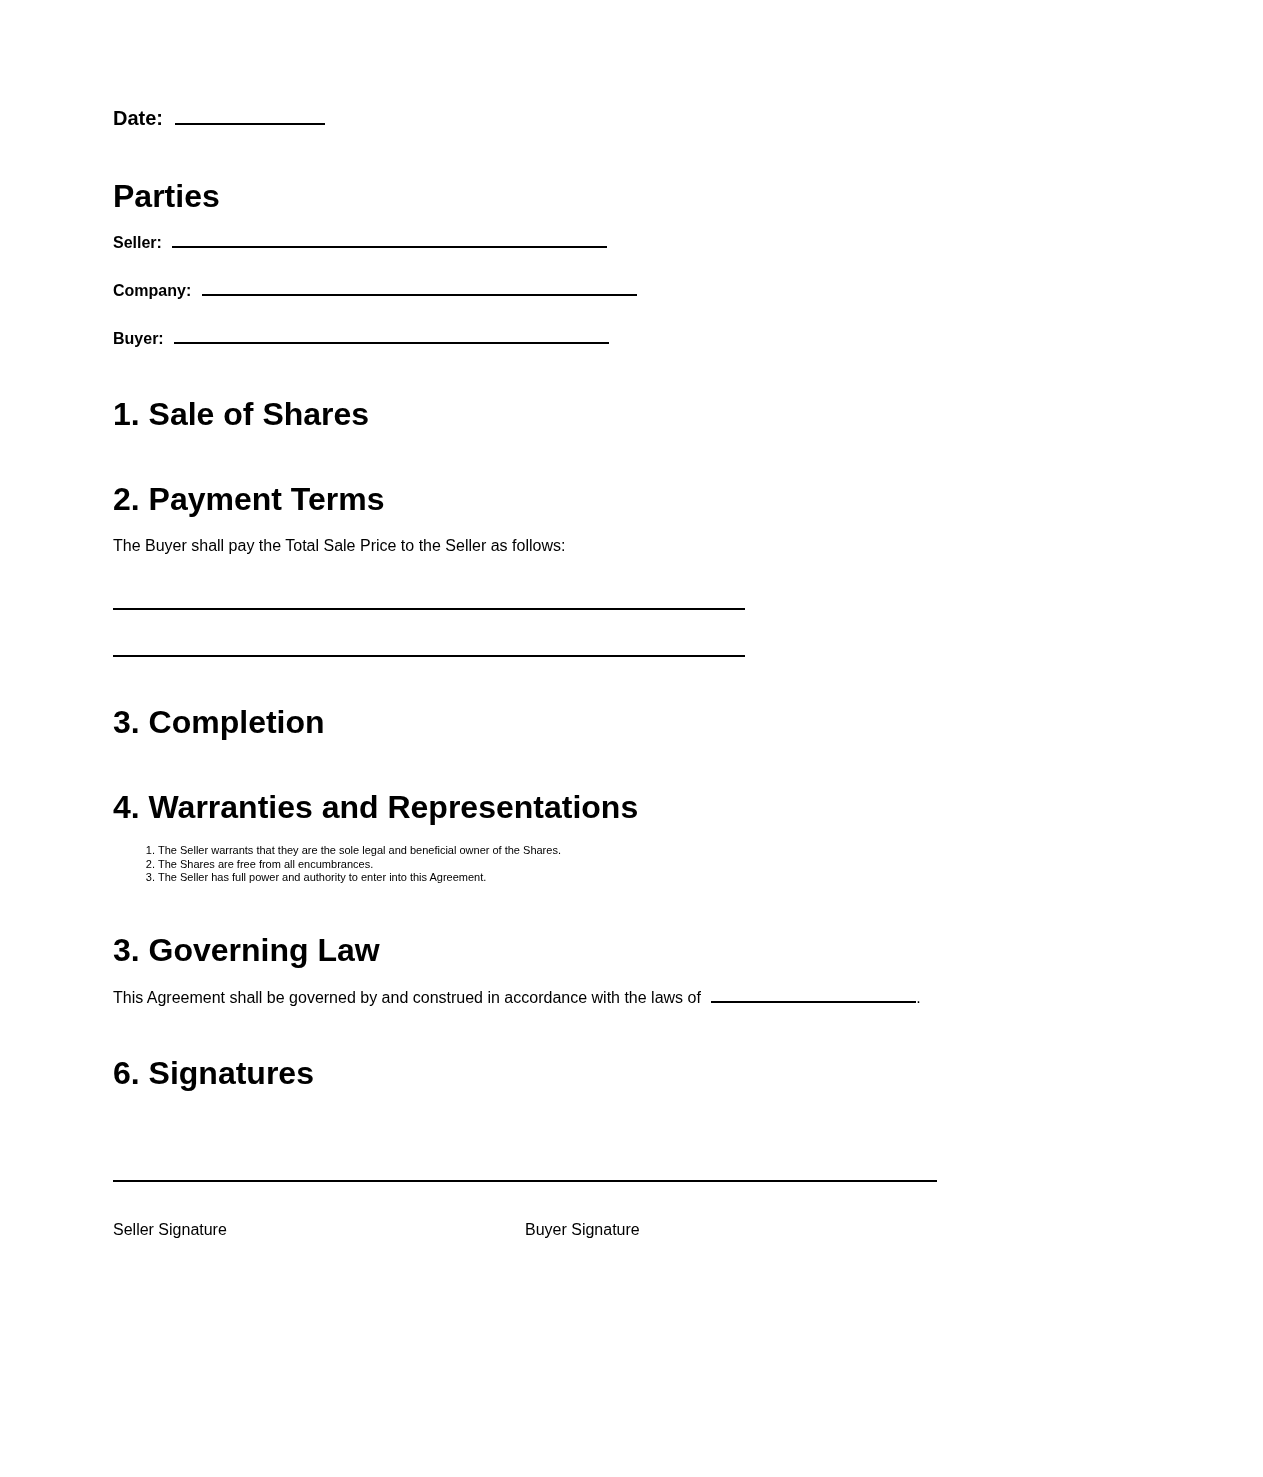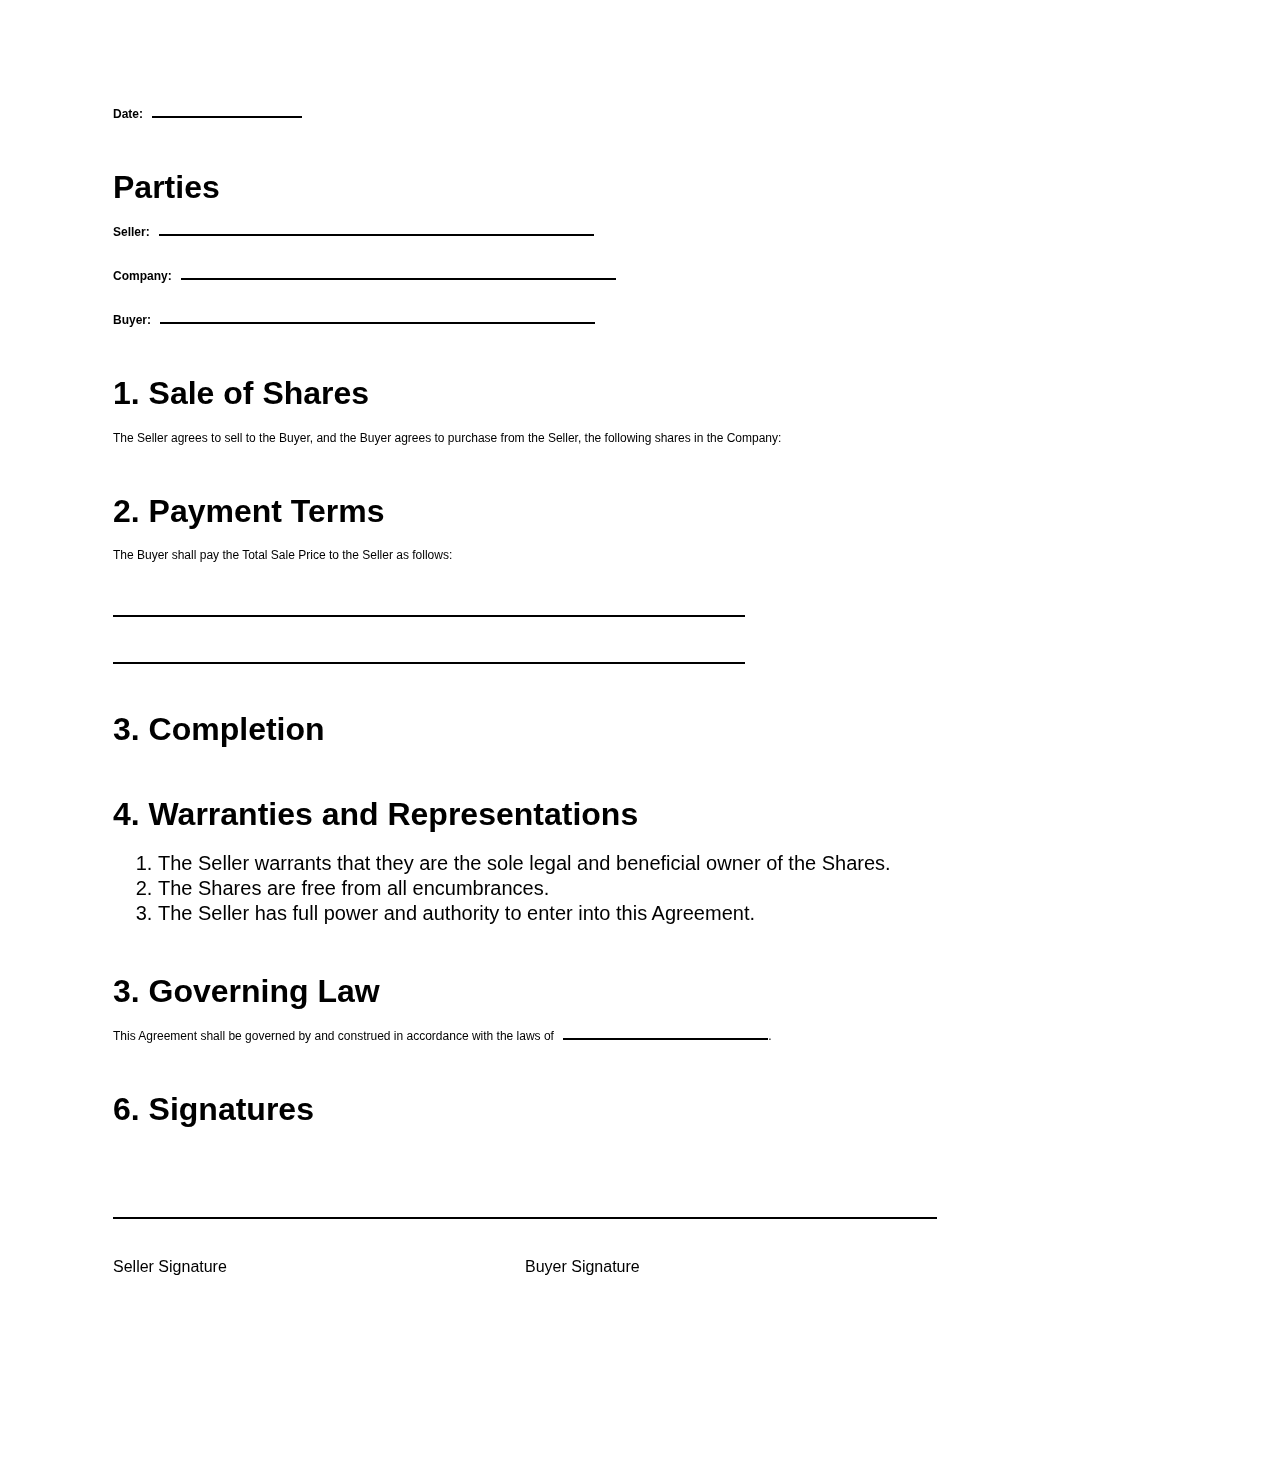--- a/index.html
+++ b/index.html
@@ -24,25 +24,25 @@
     margin: 0 0 20px 0;
     line-height: 1.15;
   }
   h2.section-heading {
     font-size: 32px;
     font-weight: bold;
     margin: 46px 0 18px 0;
     line-height: 1.2;
   }
   p, .field-row {
-    font-size: 12px;
+    font-size: 16px;
     line-height: 1.25;
     margin: 0 0 16px 0;
   }
-  .date-row { margin-top: 24px; font-size: 12px; }
+  .date-row { margin-top: 24px; font-size: 20px; }
   .label-bold { font-weight: bold; }
   .field-row { margin-bottom: 28px; }
   .blank {
     display: inline-block;
     height: 12px;
     border-bottom: 2px solid #000000;
     margin-left: 6px;
   }
   .blank-sm  { width: 150px; }
   .blank-md  { width: 205px; }
@@ -60,21 +60,21 @@
   ul.share-list li {
     font-size: 16px;
     line-height: 1.2;
     margin: 0;
   }
   ol.warranty-list {
     margin: 10px 0 0 0;
     padding-left: 45px;
   }
   ol.warranty-list li {
-    font-size: 20px;
+    font-size: 11px;
     line-height: 1.25;
     margin: 0;
   }
   .blank-line {
     border-bottom: 2px solid #000000;
     width: 632px;
     height: 0;
   }
   .blank-line-1 { margin-top: 52px; }
   .blank-line-2 { margin-top: 45px; }
@@ -118,21 +118,20 @@
     <span class="blank blank-lg"></span>
   </p>
 
   <p class="field-row">
     <span class="label-bold">Buyer:</span>
     <span class="blank blank-lg"></span>
   </p>
 
   <h2 class="section-heading">1. Sale of Shares</h2>
 
-  <p class="intro">The Seller agrees to sell to the Buyer, and the Buyer agrees to purchase from the Seller, the following shares in the Company:</p>
 
 
   <h2 class="section-heading">2. Payment Terms</h2>
 
   <p class="intro">The Buyer shall pay the Total Sale Price to the Seller as follows:</p>
 
   <div class="blank-line blank-line-1"></div>
   <div class="blank-line blank-line-2"></div>
 
   <h2 class="section-heading">3. Completion</h2>

